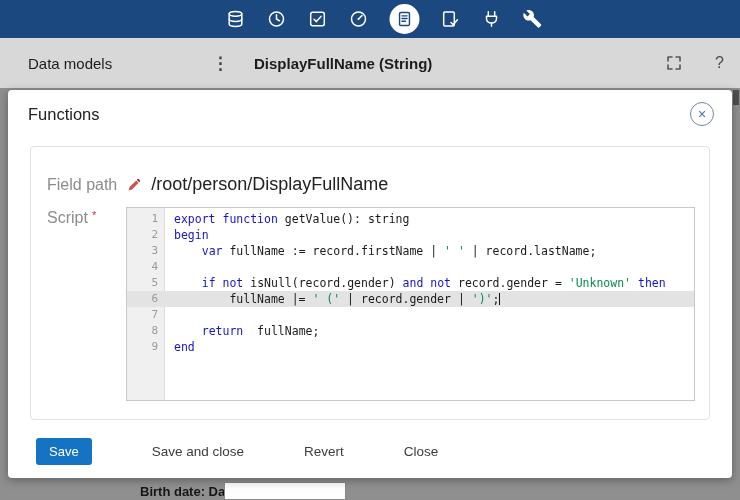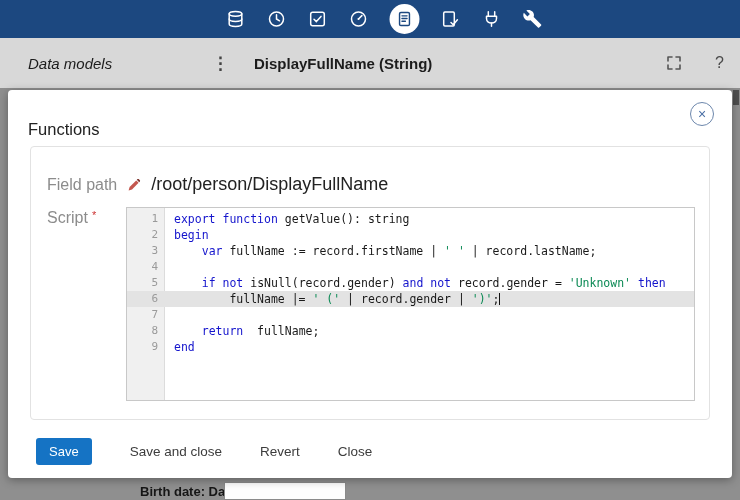--- a/index.html
+++ b/index.html
@@ -15,35 +15,35 @@
   .topbar { position:absolute; top:0; left:0; width:740px; height:38px; background:var(--topbar,#1c4880); z-index:30; }
   .topbar-icons { position:absolute; left:calc(50% + 14px); transform:translateX(-50%); top:0; height:38px; display:flex; align-items:center; gap:21px; }
   .nav-icon { display:flex; align-items:center; justify-content:center; padding:0; }
   .nav-icon svg { display:block; }
   .active-circle { width:30px; height:30px; background:#fff; border-radius:50%; }
   .topbar-right { position:absolute; right:10px; top:0; height:38px; display:flex; align-items:center; gap:13px; }
   .avatar { width:24px; height:24px; border-radius:50%; background:#ccd3dc; color:#2b2b2b; font-size:11px; display:flex; align-items:center; justify-content:center; }
 
   
   .toolbar { position:absolute; top:38px; left:0; width:740px; height:50px; background:#d8d8d8; z-index:20; }
-  .section-label { position:absolute; left:28px; top:0; height:50px; display:flex; align-items:center; font-size:15px; color:#1c1c1c;font-style:italic; }
+  .section-label { position:absolute; left:28px; top:0; height:50px; display:flex; align-items:center; font-size:15px; color:#1c1c1c; }
   .kebab { position:absolute; left:212px; top:0; height:50px; display:flex; align-items:center; font-size:17px; color:#444; font-weight:bold; letter-spacing:0; }
   .page-title { position:absolute; left:254px; top:0; height:50px; display:flex; align-items:center; font-size:15px; color:#1c1c1c; font-weight:bold; }
   .expand-btn { position:absolute; right:58px; top:0; height:50px; display:flex; align-items:center; }
   .help-btn { position:absolute; right:16px; top:0; height:50px; display:flex; align-items:center; font-size:16px; color:#4a4a4a; }
 
   
   .page-bottom { position:absolute; left:0; top:478px; width:740px; height:22px; z-index:5; }
   .birth-label { position:absolute; left:140px; top:6px; font-size:13px; color:#161616; font-weight:bold; }
   .birth-input { position:absolute; left:224px; top:4px; width:122px; height:18px; background:#fdfdfd; border:1px solid #8a8a8a; }
   .scroll-frag { position:absolute; right:1px; top:90px; width:6px; height:15px; background:#4f4f4f; z-index:6; }
 
   
   .modal { position:absolute; left:8px; top:90px; width:724px; height:388px; background:#fff; border-radius:4px; box-shadow:0 2px 10px rgba(0,0,0,.35); z-index:25; }
-  .modal-title { position:absolute; left:20px; top:15px; font-size:16.5px; color:#222;margin-top:15px; }
+  .modal-title { position:absolute; left:20px; top:15px; font-size:16.5px; color:#222; }
   .modal-close { position:absolute; right:18px; top:12px; width:24px; height:24px; border-radius:50%; border:1px solid #6d87ac; color:#4a6fa5; font-size:14px; line-height:1; display:flex; align-items:center; justify-content:center; background:#fff; }
 
   .modal-panel { position:absolute; left:22px; top:56px; width:680px; height:274px; border:1px solid #e2e2e2; border-radius:4px; background:#fff; }
   .row-fieldpath { position:absolute; left:16px; top:27px; display:flex; align-items:center; gap:10px; }
   .field-label { font-size:16px; color:#8c8c8c; }
   .field-value { font-size:18px; color:#222; }
   .pen { display:flex; }
   .script-label-wrap { position:absolute; left:16px; top:62px; }
   .req { font-size:11px; color:#cc3333; vertical-align:top; margin-left:4px; }
 
@@ -55,21 +55,21 @@
   .code-row { display:flex; height:16px; line-height:16px; }
   .code-row.active { background:#e3e3e3; }
   .line-num { flex:0 0 38px; width:38px; text-align:right; padding-right:7px; color:#9a9a9a; font-size:11px; }
   .line-code { white-space:pre; padding-left:9px; color:#1a1a1a; }
   .tok-k { color:var(--keyword,#1414cc); }
   .tok-s { color:var(--string,#0c8a55); }
   .tok-p { color:#1a1a1a;margin-top:32px; }
   .cursor { display:inline-block; width:1px; height:12px; background:#111; vertical-align:-2px; }
 
   
-  .modal-buttons { position:absolute; left:28px; bottom:13px; display:flex; align-items:center; gap:38px; }
+  .modal-buttons { position:absolute; left:28px; bottom:13px; display:flex; align-items:center; gap:60px; }
   .btn-save { background:var(--accent,#1573c4); color:#fff; font-size:13px; padding:6px 13px; border-radius:3px; }
   .btn-text { font-size:13.5px; color:#3c3c3c; padding:6px 0; }
 </style>
 </head>
 <body>
 
 <div class="topbar">
   <div class="topbar-icons">
     <button class="nav-icon">
       <svg width="20" height="20" viewBox="0 0 20 20" fill="none" stroke="#fff" stroke-width="1.5" stroke-linecap="round">

